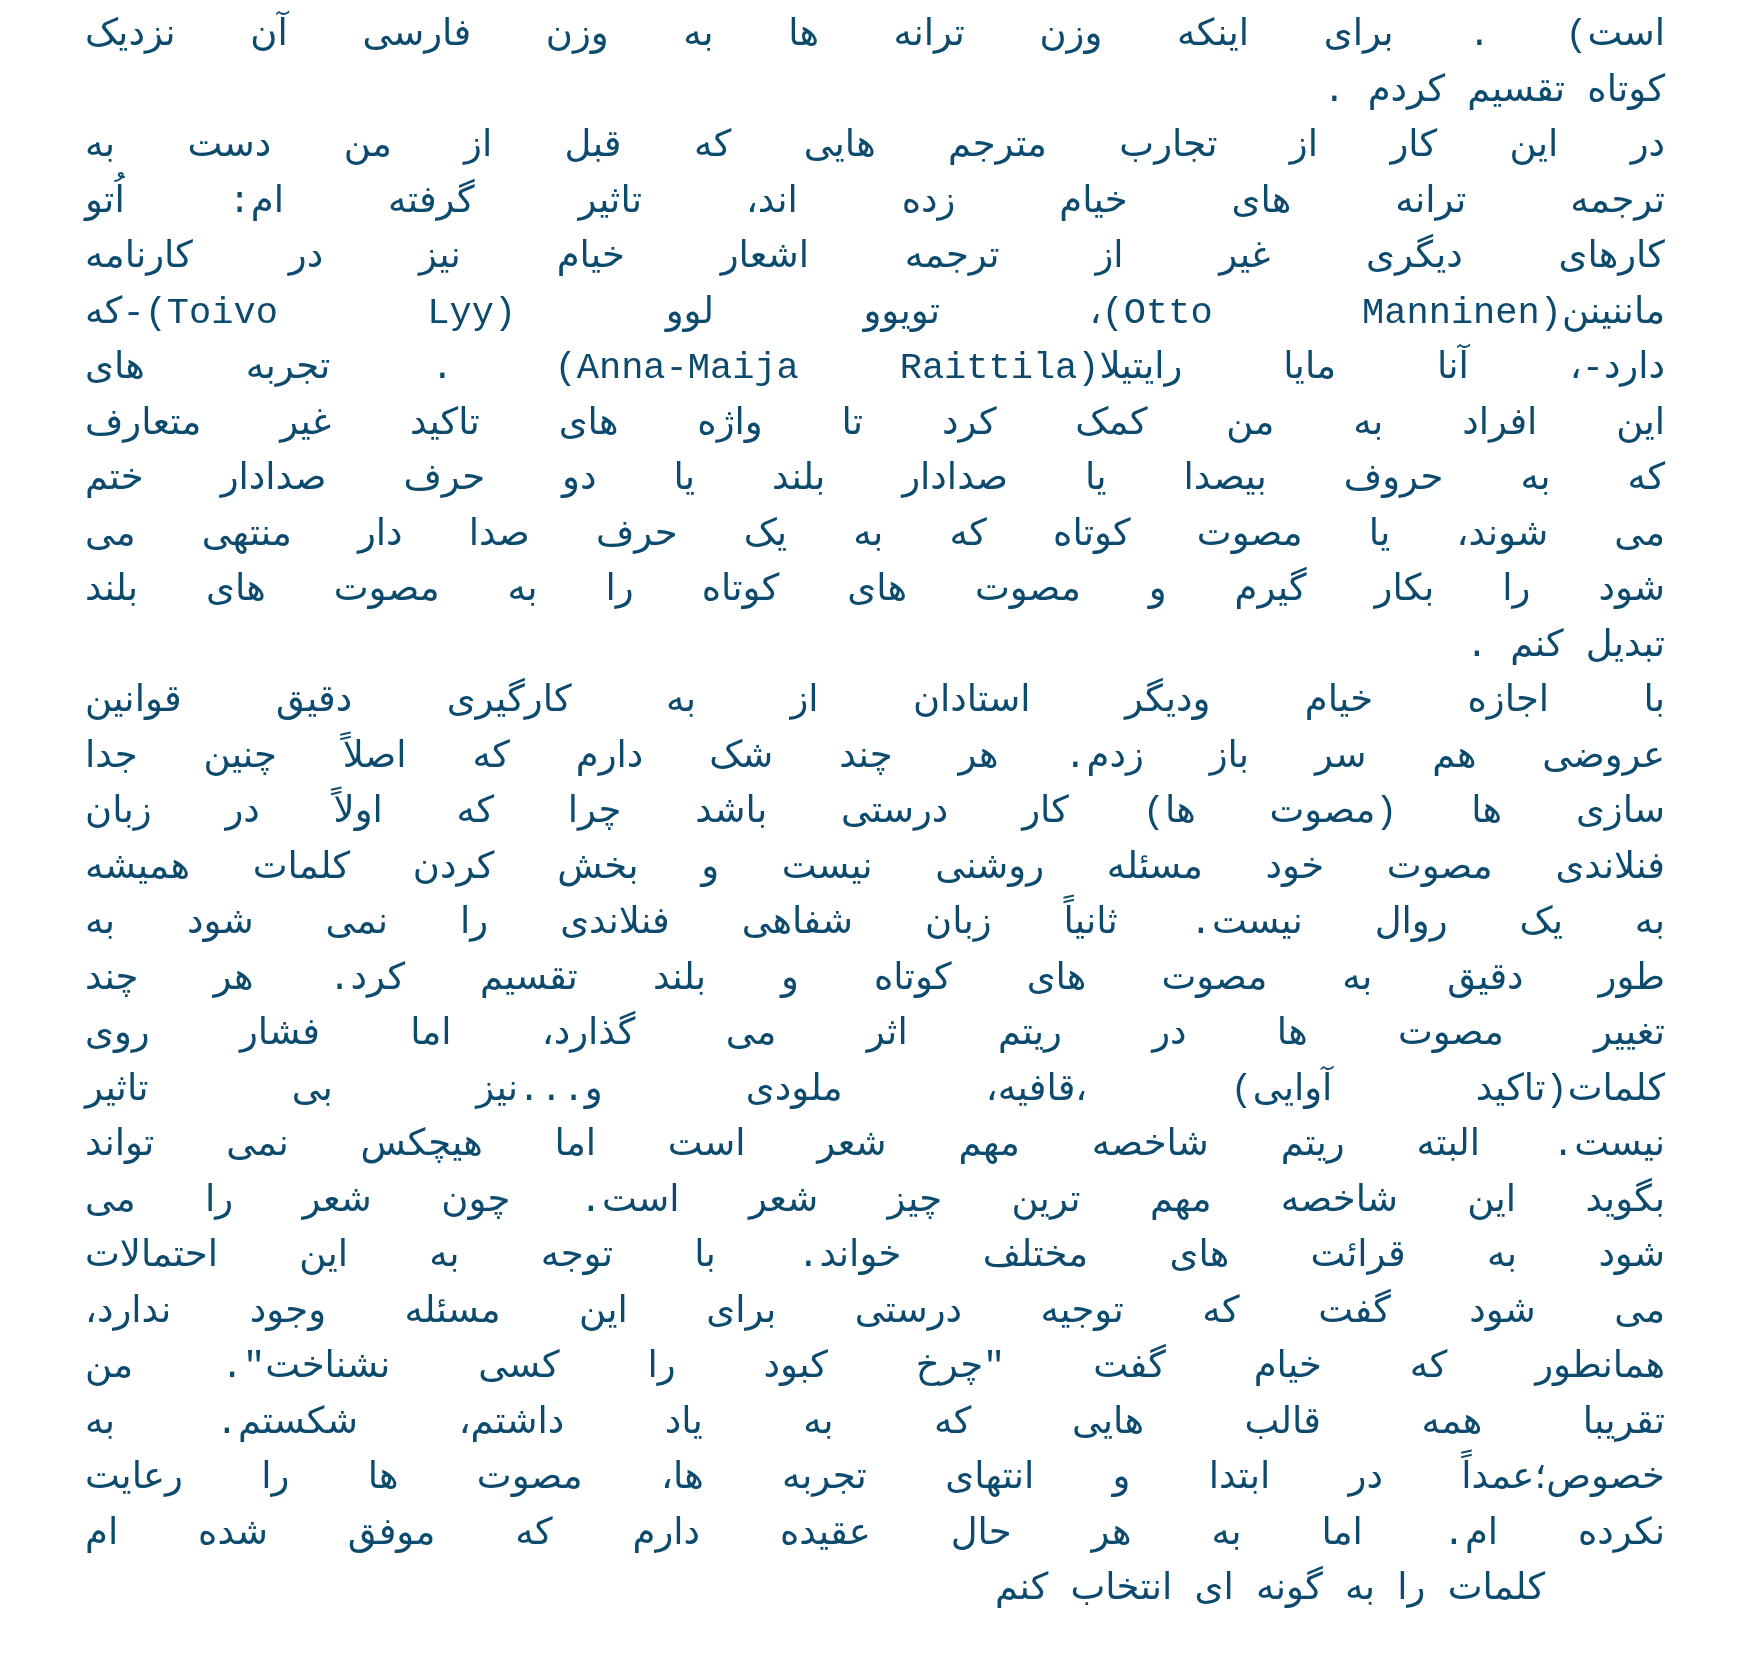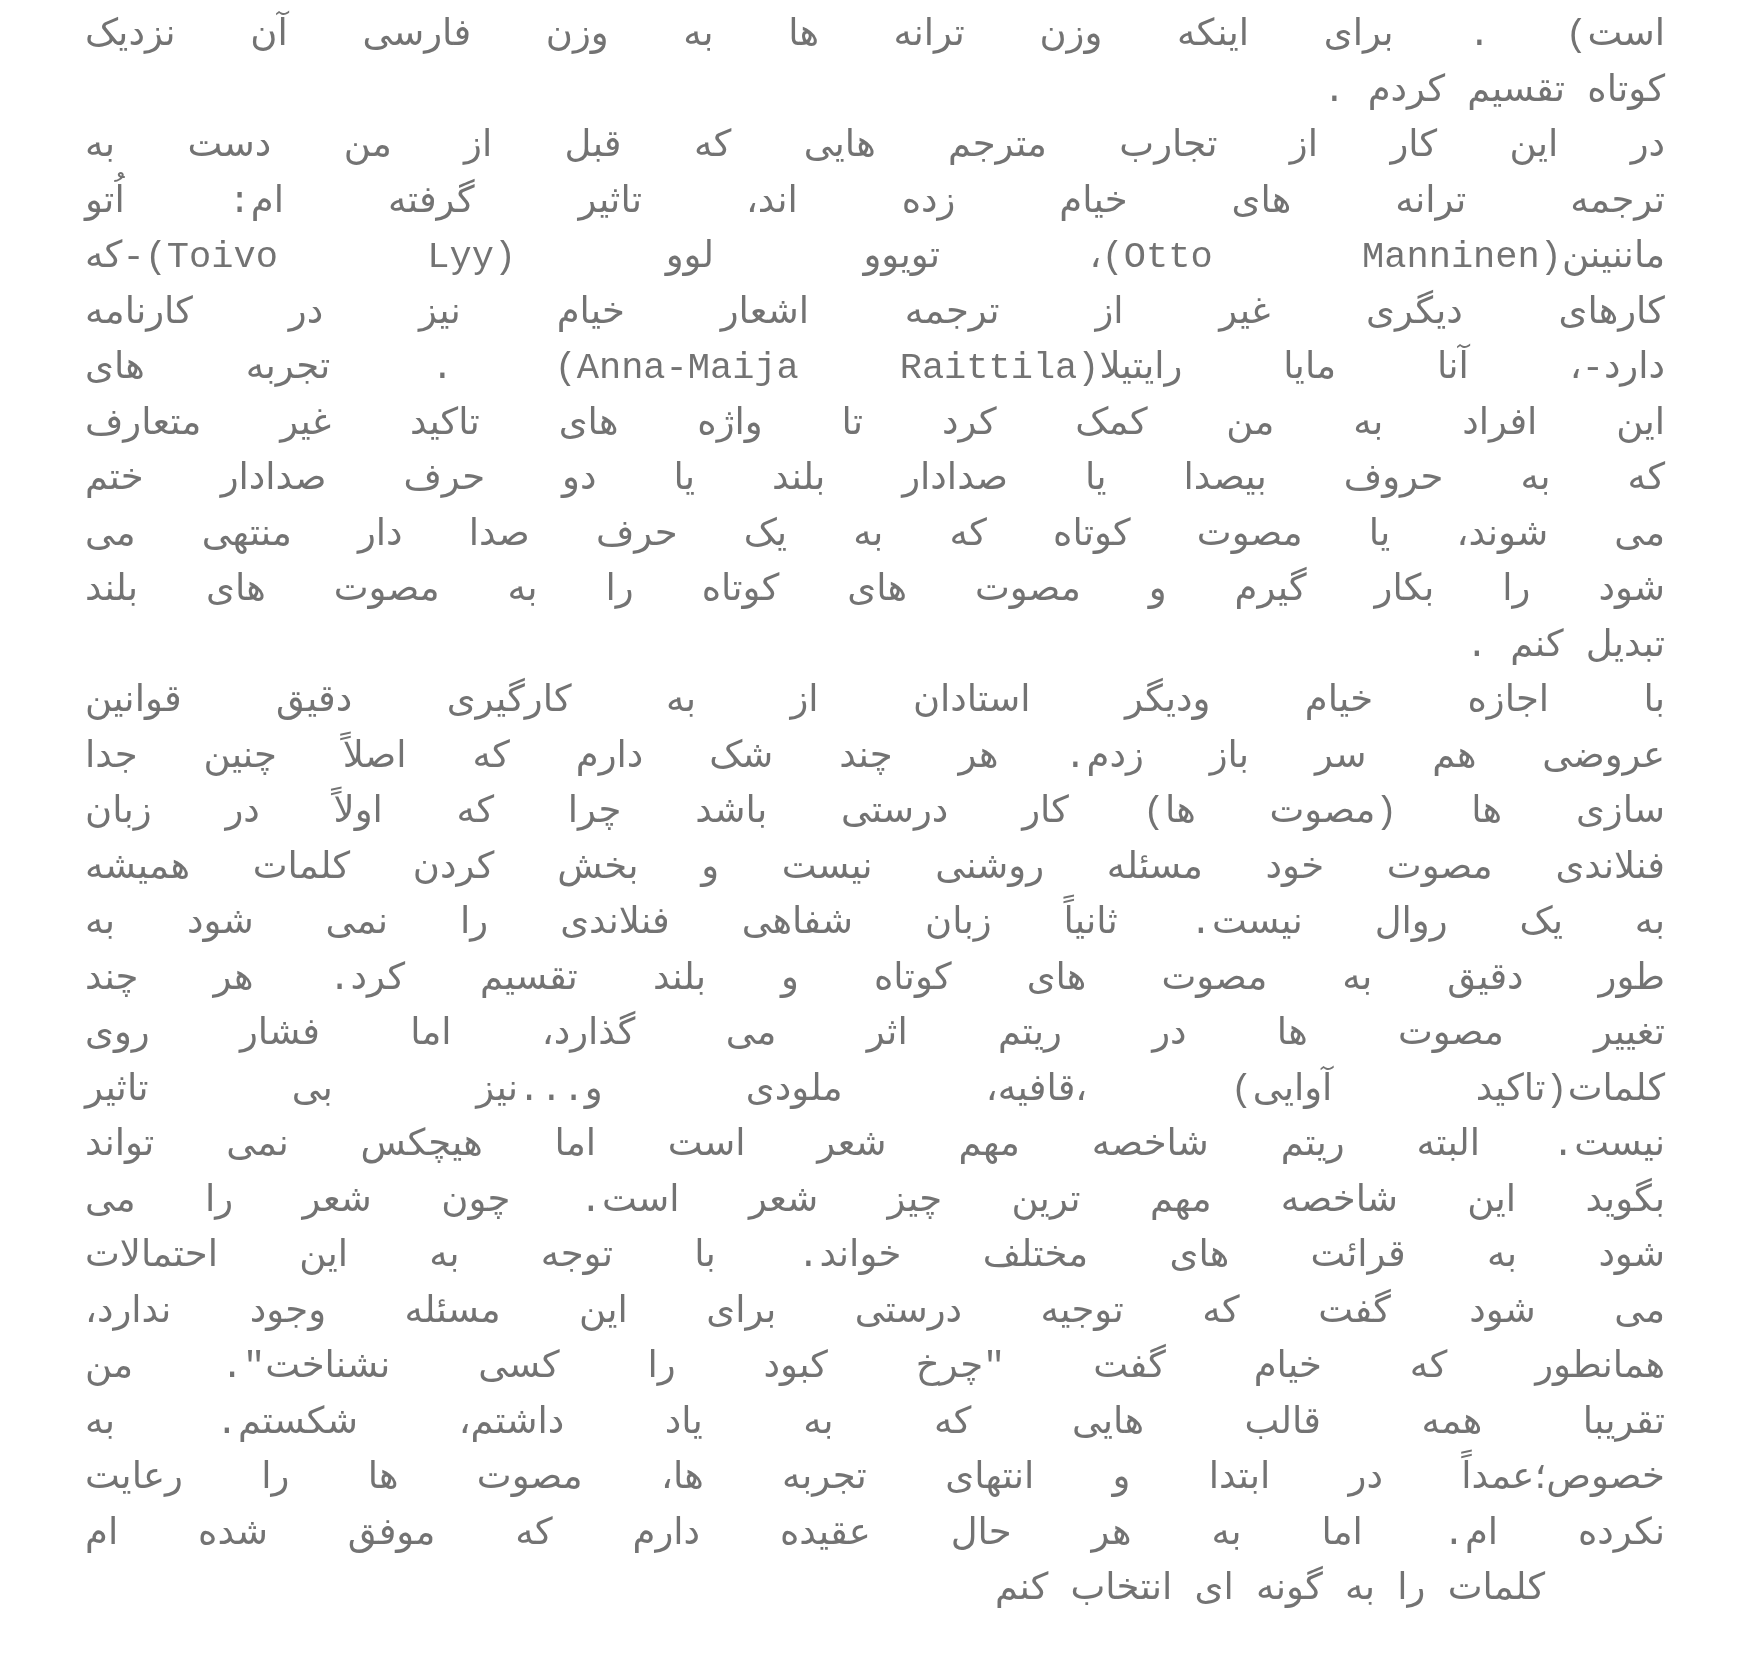--- a/index.html
+++ b/index.html
@@ -16,21 +16,21 @@
     width: 1750px;
     height: 1676px;
     background: #ffffff;
     box-sizing: border-box;
   }
   .textblock {
     direction: rtl;
     box-sizing: border-box;
     padding: 8px 85px 0 85px;
     width: 100%;
-    color: #737373;
+    color: #0c4a6e;
     
     font-family: "Liberation Mono", "DejaVu Sans", sans-serif;
     font-size: 37px;
     line-height: 55.5px;
   }
   .line {
     height: 55.5px;
     white-space: normal;
     text-align: justify;
     text-align-last: justify;
@@ -49,22 +49,22 @@
 </style>
 </head>
 <body>
 
 <div class="page">
   <div class="textblock" dir="rtl" id="textblock">
       <div class="line ">است) . برای اینکه وزن ترانه ها به وزن فارسی آن نزدیک</div>
       <div class="line para-end">کوتاه تقسیم کردم .</div>
       <div class="line ">در این کار از تجارب مترجم هایی که قبل از من دست به</div>
       <div class="line ">ترجمه ترانه های خیام زده اند، تاثیر گرفته ام: اُتو</div>
+      <div class="line ">کارهای دیگری غیر از ترجمه اشعار خیام نیز در کارنامه</div>
       <div class="line ">ماننینن(Otto Manninen)، تویوو لوو (Toivo Lyy)-که</div>
-      <div class="line ">کارهای دیگری غیر از ترجمه اشعار خیام نیز در کارنامه</div>
       <div class="line ">دارد-، آنا مایا رایتیلا(Anna-Maija Raittila) . تجربه های</div>
       <div class="line ">این افراد به من کمک کرد تا واژه های تاکید غیر متعارف</div>
       <div class="line ">که به حروف بیصدا یا صدادار بلند یا دو حرف صدادار ختم</div>
       <div class="line ">می شوند، یا مصوت کوتاه که به یک حرف صدا دار منتهی می</div>
       <div class="line ">شود را بکار گیرم و مصوت های کوتاه را به مصوت های بلند</div>
       <div class="line para-end">تبدیل کنم .</div>
       <div class="line ">با اجازه خیام ودیگر استادان از به کارگیری دقیق قوانین</div>
       <div class="line ">عروضی هم سر باز زدم. هر چند شک دارم که اصلاً چنین جدا</div>
       <div class="line ">سازی ها (مصوت ها) کار درستی باشد چرا که اولاً در زبان</div>
       <div class="line ">فنلاندی مصوت خود مسئله روشنی نیست و بخش کردن کلمات همیشه</div>

